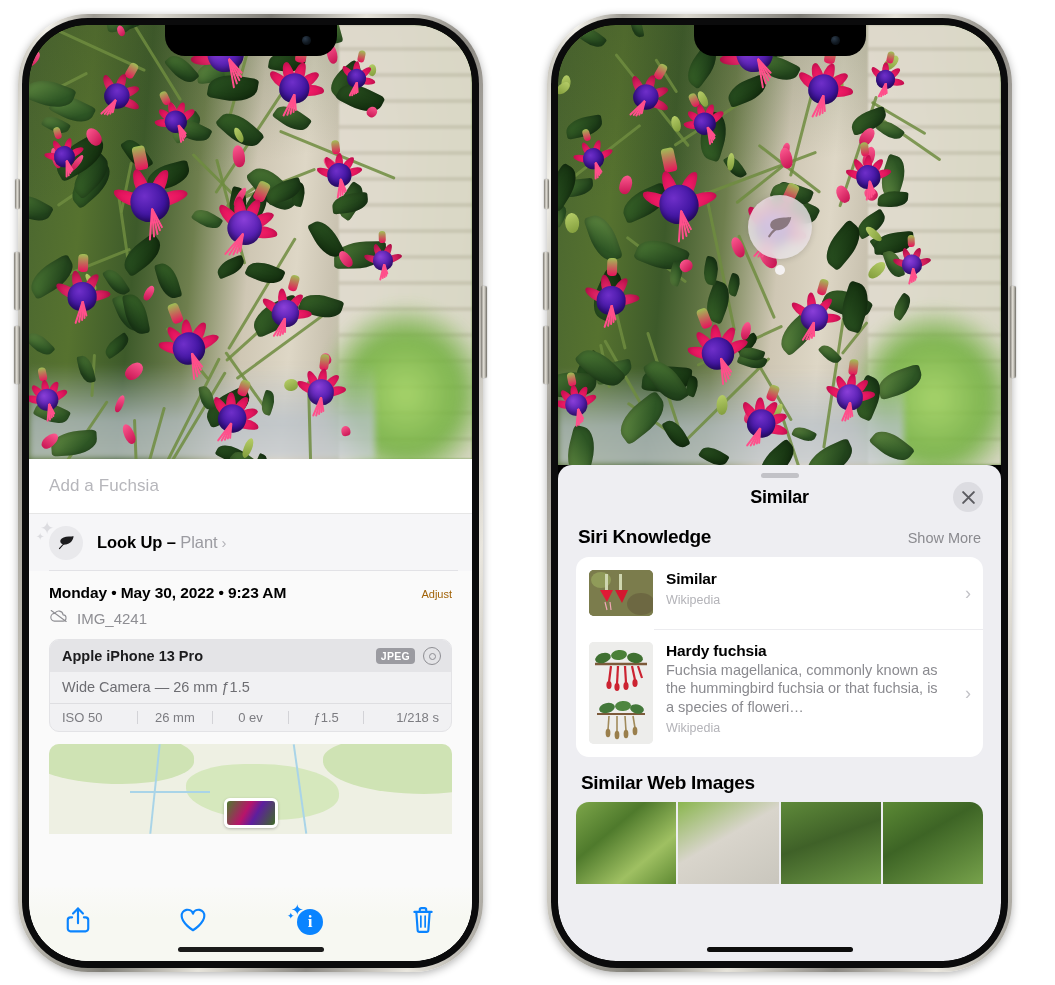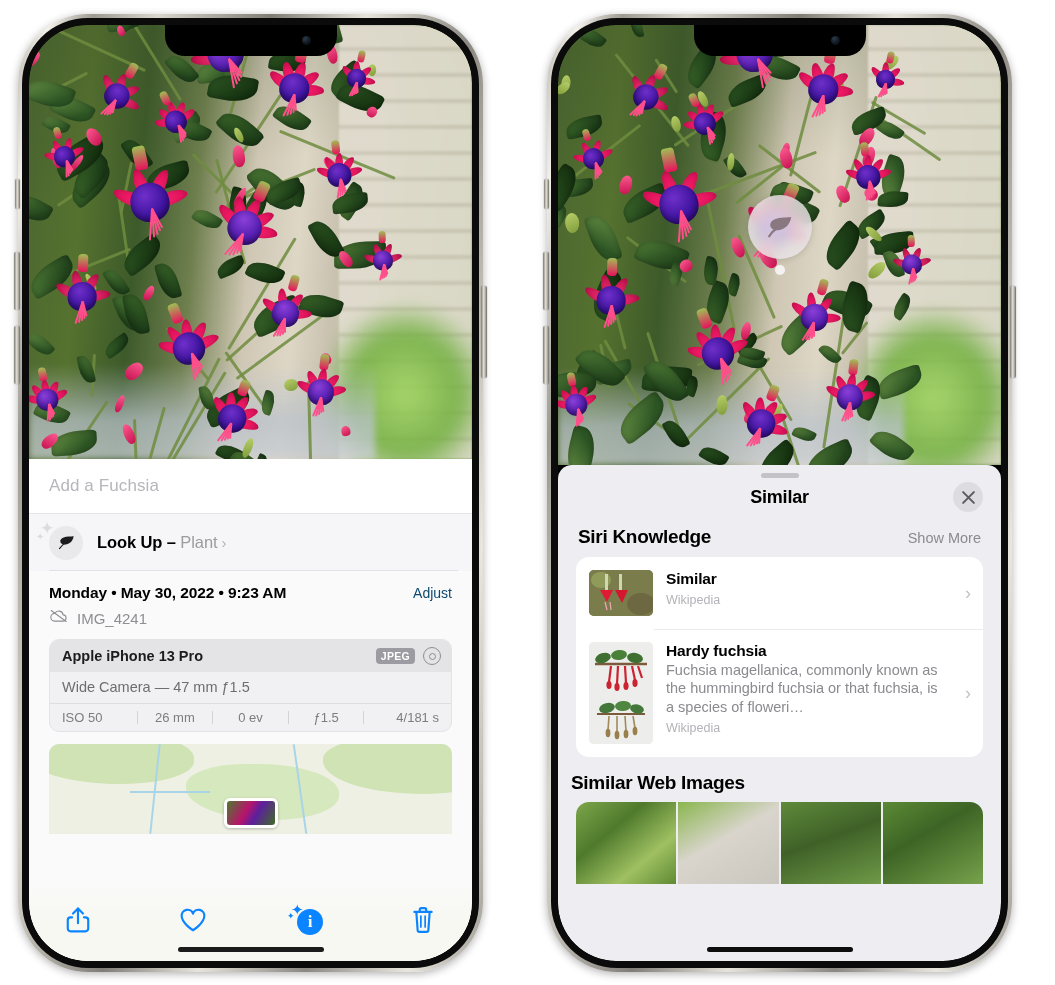--- a/index.html
+++ b/index.html
@@ -155,21 +155,21 @@
   }
   .leaf-chip .sparkle.s2{ font-size:10px; left:-13px; top:6px; }
   .lookup-txt{ font-size:16.5px; color:#000; font-weight:700; letter-spacing:-.1px;}
   .lookup-txt .sep{ font-weight:700; }
   .lookup-txt .plant{ color:#9b9ba1; font-weight:400; }
   .chev{ color:#b3b3b9; font-size:15px; margin-left:4px; }
 
   .meta-row{ padding:13px 20px 0 20px; }
   .meta-top{ display:flex; align-items:baseline; justify-content:space-between; }
   .meta-date{ font-size:15.5px; font-weight:700; color:#000; letter-spacing:-.1px;}
-  .adjust{ font-size:14px; color:#0c4a6e; font-weight:400;}
+  .adjust{ font-size:11px; color:#a16207; font-weight:400;}
   .meta-file{ display:flex; align-items:center; gap:9px; margin-top:7px; }
   .meta-file .name{ font-size:15px; color:#8e8e93; }
 
   
   .exif{
     margin:12px 20px 0 20px; border-radius:10px; overflow:hidden;
     background:#f1f1f3; border:1px solid #e3e3e6;
   }
   .exif-head{
     display:flex; align-items:center; justify-content:space-between;
@@ -286,21 +286,21 @@
   .k-thumb{ flex:0 0 auto; border-radius:5px; overflow:hidden; position:relative; }
   .k-thumb.t1{ width:64px; height:46px;
     background:linear-gradient(150deg,#6e7a4a 0%,#8f8058 30%,#6c6a46 60%,#7e8a52 100%); }
   .k-thumb.t2{ width:64px; height:102px; background:#ececec; }
   .k-body{ flex:1 1 auto; min-width:0; padding-right:4px;}
   .k-title{ font-size:15.5px; font-weight:700; color:#000; letter-spacing:-.15px; }
   .k-desc{ font-size:14.5px; color:#8a8a8f; line-height:1.27; margin-top:1px; }
   .k-src{ font-size:12.5px; color:#b3b3b8; margin-top:5px; }
   .k-chev{ align-self:center; color:#c2c2c7; font-size:18px; flex:0 0 auto; padding-left:2px;}
 
-  .sec-head2{ padding:15px 20px 8px 13px; }
+  .sec-head2{ padding:15px 20px 8px 23px; }
   .webimgs{
     margin:0 18px; display:flex; gap:2px; border-radius:13px 13px 0 0; overflow:hidden;
     height:82px;
   }
   .webimgs > div{ flex:1 1 0; position:relative; overflow:hidden; }
 
   
   .wi1{ background:linear-gradient(140deg,#7da64a 0%,#4f7a2c 35%,#9fc062 70%,#5f8a33 100%); }
   .wi2{ background:linear-gradient(150deg,#8ab64e 0%,#d9d5cc 45%,#c9c6bd 100%); }
   .wi3{ background:linear-gradient(160deg,#5f8a3a 0%,#3f6128 45%,#6f9a47 100%); }
@@ -700,32 +700,32 @@
             <div class="exif-head">
               <span class="dev">Apple iPhone 13 Pro</span>
               <span class="right">
                 <span class="badge-jpeg">JPEG</span>
                 <span class="raw-ring">
                     <i></i>
                   </span>
               </span>
             </div>
             <div class="exif-body">
-              <div class="exif-l1">Wide Camera — 47 mm ƒ1.5</div>
+              <div class="exif-l1">Wide Camera — 26 mm ƒ1.5</div>
             </div>
             <div class="exif-foot" id="exif-foot">
                 <span class="v">ISO 50</span>
                 <span class="d"></span>
                 <span class="v">26 mm</span>
                 <span class="d"></span>
                 <span class="v">0 ev</span>
                 <span class="d"></span>
                 <span class="v">ƒ1.5</span>
                 <span class="d"></span>
-                <span class="v">4/181 s</span>
+                <span class="v">1/218 s</span>
               </div>
           </div>
 
           <div class="map">
             <div class="g1" style="left:-6%;top:-14%;width:42%;height:58%;"></div>
             <div class="g2" style="left:34%;top:22%;width:38%;height:62%;background:#d6e8bd;"></div>
             <div class="g3" style="left:68%;top:-8%;width:44%;height:64%;"></div>
             <div class="road" style="left:26%;top:0;width:2px;height:100%;transform:rotate(6deg);"></div>
             <div class="road" style="left:62%;top:0;width:2px;height:100%;transform:rotate(-8deg);"></div>
             <div class="road" style="left:20%;top:52%;width:20%;height:2px;"></div>

